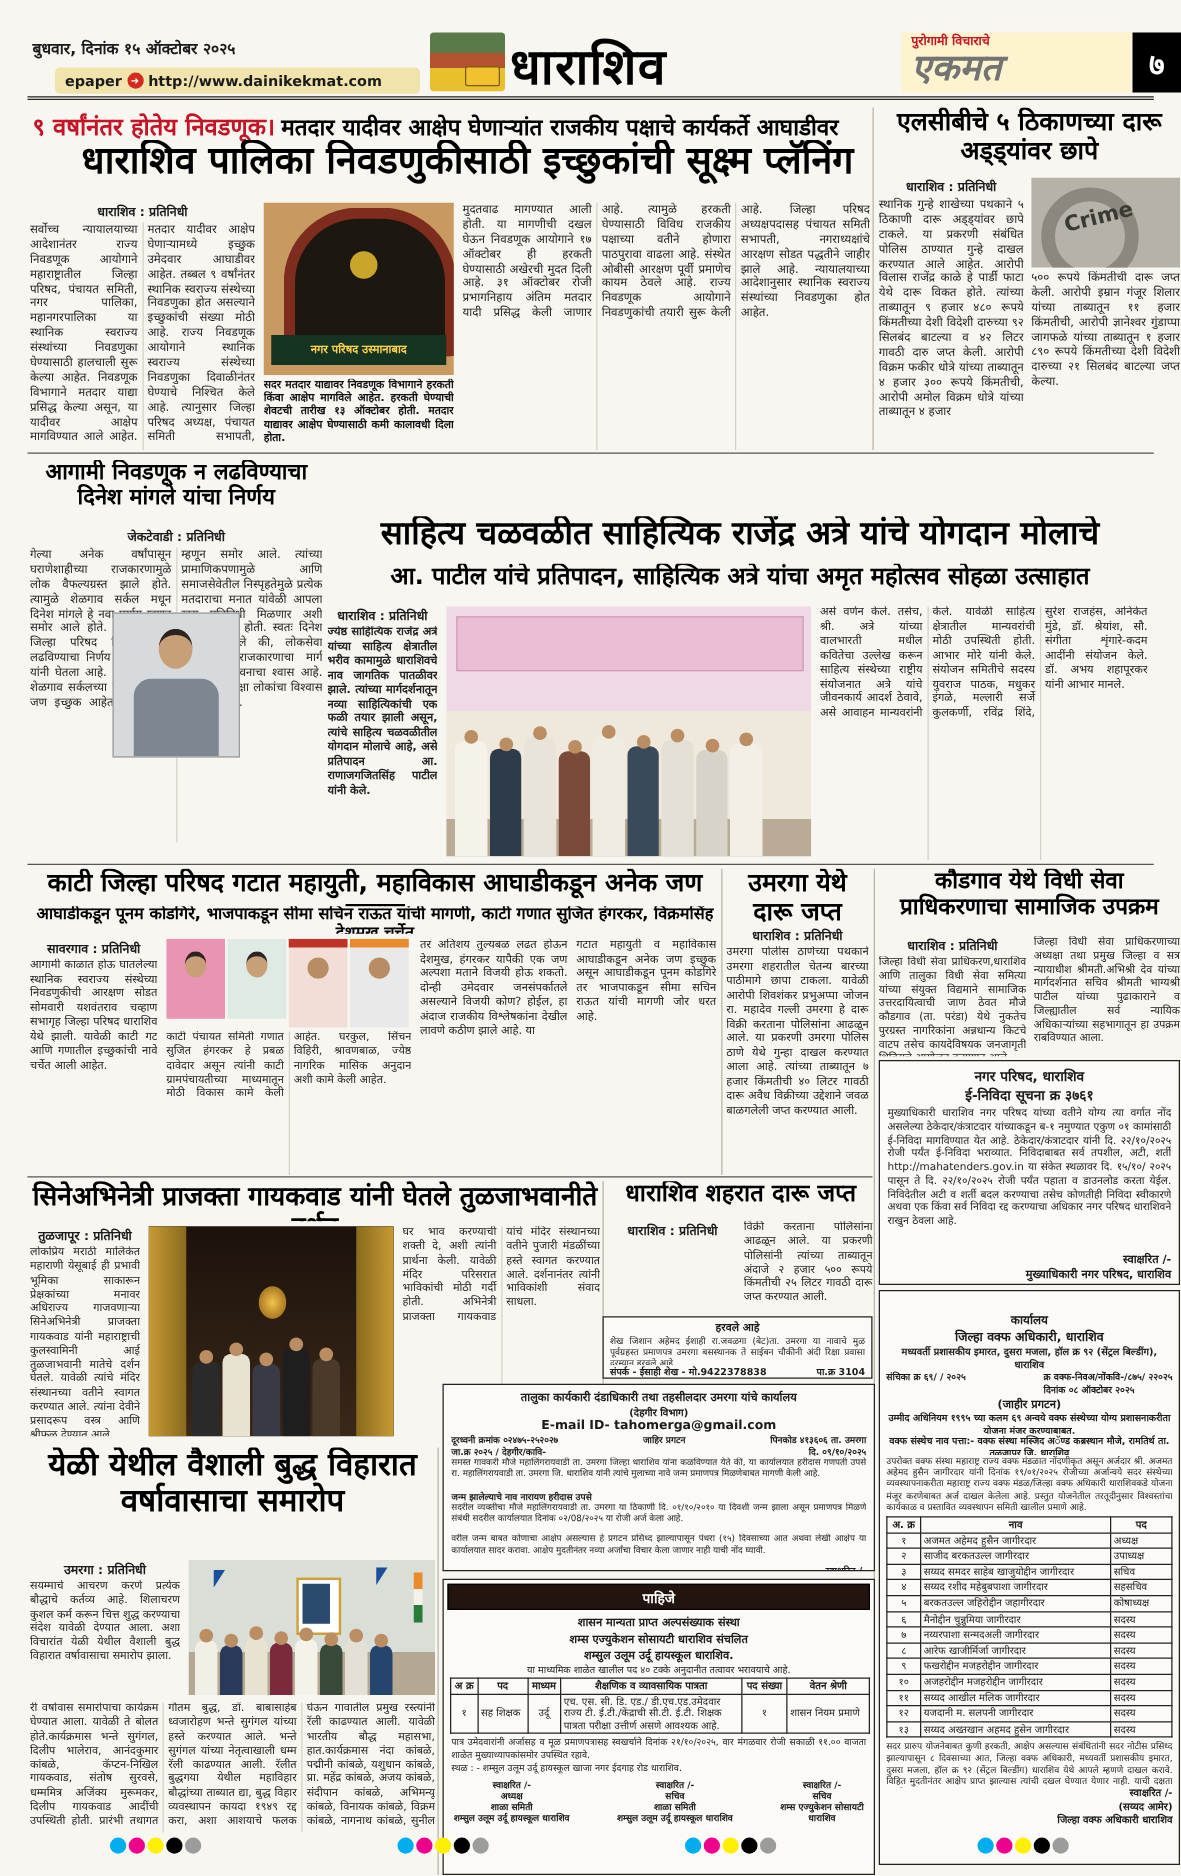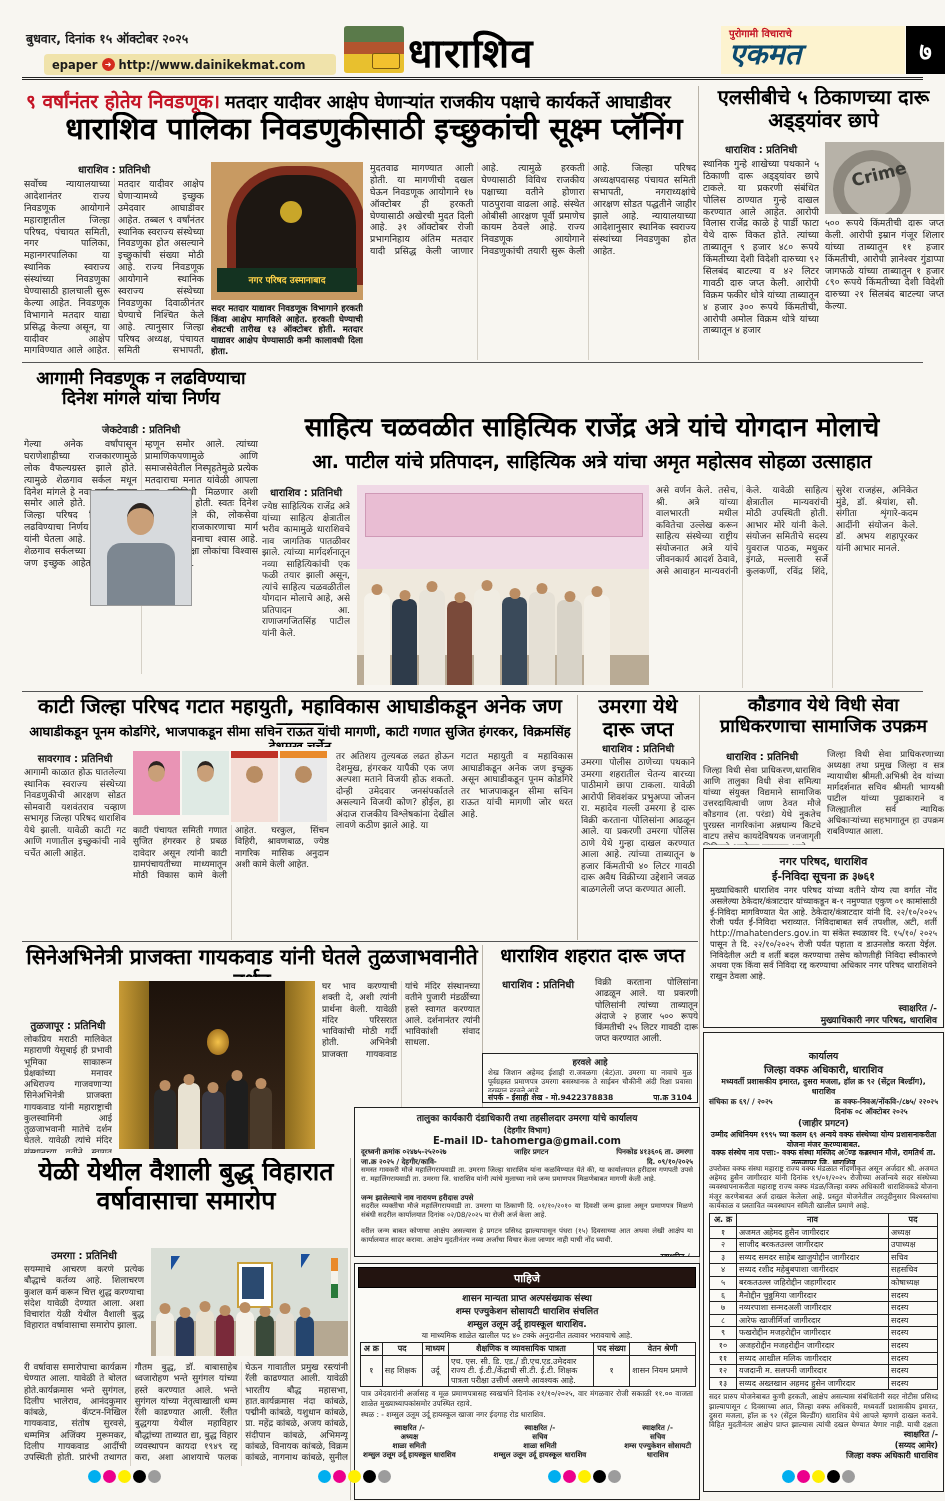--- a/index.html
+++ b/index.html
@@ -16,21 +16,21 @@
   .box{border:1.5px solid #222;background:#fbfaf6;box-sizing:border-box;}
   .ctr{text-align:center;}
   .sig{text-align:right;font-weight:bold;font-size:9px;line-height:1.3;}
   
   .date-line{font-size:12.5px;font-weight:bold;}
   .pill{background:#f0e3ab;border-radius:4px;font-size:11.5px;font-weight:bold;display:flex;align-items:center;gap:4px;padding:0 8px;box-sizing:border-box;}
   .pill .dot{width:13px;height:13px;border-radius:50%;background:#d42b1e;color:#fff;font-size:8px;line-height:13px;text-align:center;display:inline-block;}
   .masthead{font-size:40px;font-weight:bold;letter-spacing:1px;color:#000;}
   .ekmat{background:#fdf3cf;box-sizing:border-box;padding:3px 8px 2px;}
   .ekmat .tag{color:#c41425;font-size:10px;font-weight:bold;line-height:1;}
-  .ekmat .brand{color:#0c4a6e;font-size:29px;font-weight:bold;font-style:italic;line-height:1.1;}
+  .ekmat .brand{color:#737373;font-size:29px;font-weight:bold;font-style:italic;line-height:1.1;}
   .pageno{background:#000;color:#fff;font-size:24px;font-weight:bold;display:flex;align-items:center;justify-content:center;}
   .kicker-red{color:#c41425;font-weight:bold;font-size:19px;}
   .kicker-black{color:#000;font-weight:bold;font-size:18px;}
   
   .ph{position:relative;overflow:hidden;background:#cfc8ba;}
   .cap{font-size:8.6px;font-weight:bold;line-height:1.25;text-align:justify;color:#111;}
   .person{display:inline-block;position:relative;border-radius:7px 7px 0 0;margin:0 1px;vertical-align:bottom;}
   .person::before{content:"";position:absolute;top:-9px;left:50%;transform:translateX(-50%);width:11px;height:11px;border-radius:50%;background:#bb8d63;}
   
   table{border-collapse:collapse;width:100%;}
@@ -110,21 +110,21 @@
     <div style="position:absolute;left:16px;bottom:0;width:68px;height:62px;background:#7d8791;border-radius:14px 14px 0 0;"></div>
   </div>
 </div>
 
 <div class="abs clip" style="left:262px;top:365px;width:660px;height:323px;">
   <div class="hl clip" style="font-size:26px;height:38px;margin-top:48px;">साहित्य चळवळीत साहित्यिक राजेंद्र अत्रे यांचे योगदान मोलाचे</div>
   <div class="hl clip" style="font-size:19px;height:30px;font-weight:600;">आ. पाटील यांचे प्रतिपादन, साहित्यिक अत्रे यांचा अमृत महोत्सव सोहळा उत्साहात</div>
   <div style="display:flex;gap:7px;margin-top:4px;">
     <div style="width:88px;" class="clip">
       <div class="dl">धाराशिव : प्रतिनिधी</div>
-      <div class="bt clip" style="height:232px;font-size:9px;">ज्येष्ठ साहित्यिक राजेंद्र अत्रे यांच्या साहित्य क्षेत्रातील भरीव कामामुळे धाराशिवचे नाव जागतिक पातळीवर झाले. त्यांच्या मार्गदर्शनातून नव्या साहित्यिकांची एक फळी तयार झाली असून, त्यांचे साहित्य चळवळीतील योगदान मोलाचे आहे, असे प्रतिपादन आ. राणाजगजितसिंह पाटील यांनी केले.</div>
+      <div class="bt clip" style="height:232px;font-size:9px;font-weight:bold;">ज्येष्ठ साहित्यिक राजेंद्र अत्रे यांच्या साहित्य क्षेत्रातील भरीव कामामुळे धाराशिवचे नाव जागतिक पातळीवर झाले. त्यांच्या मार्गदर्शनातून नव्या साहित्यिकांची एक फळी तयार झाली असून, त्यांचे साहित्य चळवळीतील योगदान मोलाचे आहे, असे प्रतिपादन आ. राणाजगजितसिंह पाटील यांनी केले.</div>
     </div>
     <div style="width:292px;" class="clip">
       <div class="ph" style="width:292px;height:200px;background:linear-gradient(180deg,#f0d9e6 0 42%,#efe9dd 42% 85%,#b9ab95 85% 100%);">
         <div style="position:absolute;left:8px;top:8px;width:276px;height:42px;background:#e8b7cf;border:1px solid #c78aab;opacity:.8;"></div>
         <div style="position:absolute;bottom:0;left:6px;white-space:nowrap;">
           <span class="person" style="width:26px;height:92px;background:#f5f2ea;"></span><span class="person" style="width:25px;height:86px;background:#2e3b4a;"></span><span class="person" style="width:26px;height:95px;background:#e8e4da;"></span><span class="person" style="width:25px;height:84px;background:#7a4a3a;"></span><span class="person" style="width:26px;height:96px;background:#f0ece2;"></span><span class="person" style="width:25px;height:88px;background:#3a4a5a;"></span><span class="person" style="width:26px;height:93px;background:#e5e0d5;"></span><span class="person" style="width:25px;height:85px;background:#d8d3c8;"></span><span class="person" style="width:26px;height:90px;background:#f3efe6;"></span>
         </div>
       </div>
       <div class="bt cols2 clip" style="width:292px;height:46px;margin-top:3px;font-size:8.8px;">जनजागृती संस्था संचलित पर्यटन महाविद्यालयाच्या वतीने साहित्यिक राजेंद्र अत्रे यांचा अमृत महोत्सव सोहळा मोठ्या उत्साहात पार पडला.</div>
     </div>
@@ -286,21 +286,21 @@
     <span>(सय्यद आमेर)</span><br>
     <span>जिल्हा वक्फ अधिकारी</span>
     <span>धाराशिव</span>
   </div>
 </div>
 
 <div class="abs rule-h" style="left:22px;top:941px;width:676px;"></div>
 <div class="abs clip" style="left:24px;top:945px;width:456px;height:208px;">
   <div class="hl clip" style="font-size:21px;height:32px;">सिनेअभिनेत्री प्राजक्ता गायकवाड यांनी घेतले तुळजाभवानीते दर्शन</div>
   <div style="display:flex;gap:7px;margin-top:4px;">
-    <div style="width:88px;margin-top:37px;" class="clip">
+    <div style="width:88px;" class="clip">
       <div class="dl">तुळजापूर : प्रतिनिधी</div>
       <div class="bt clip" style="height:152px;font-size:8.8px;">लोकप्रिय मराठी मालिकेत महाराणी येसूबाई ही प्रभावी भूमिका साकारून प्रेक्षकांच्या मनावर अधिराज्य गाजवणाऱ्या सिनेअभिनेत्री प्राजक्ता गायकवाड यांनी महाराष्ट्राची कुलस्वामिनी आई तुळजाभवानी मातेचे दर्शन घेतले. यावेळी त्यांचे मंदिर संस्थानच्या वतीने स्वागत करण्यात आले. त्यांना देवीने प्रसादरूप वस्त्र आणि श्रीफळ देण्यात आले.</div>
     </div>
     <div class="ph" style="width:196px;height:168px;background:linear-gradient(180deg,#1c120b,#3a2819);">
       <div style="position:absolute;left:0;top:0;width:30px;height:168px;background:linear-gradient(90deg,#c79a35,#8a6a1e);"></div>
       <div style="position:absolute;right:0;top:0;width:30px;height:168px;background:linear-gradient(270deg,#c79a35,#8a6a1e);"></div>
       <div style="position:absolute;left:88px;top:48px;width:22px;height:26px;border-radius:50%;background:radial-gradient(#f4c24a,#8a5a12);"></div>
       <div style="position:absolute;bottom:0;left:34px;white-space:nowrap;">
         <span class="person" style="width:22px;height:60px;background:#2a2a2a;"></span><span class="person" style="width:22px;height:66px;background:#e8e2d2;"></span><span class="person" style="width:22px;height:58px;background:#3a3a44;"></span><span class="person" style="width:22px;height:70px;background:#1e1e1e;"></span><span class="person" style="width:22px;height:62px;background:#4a3a2a;"></span>
       </div>

